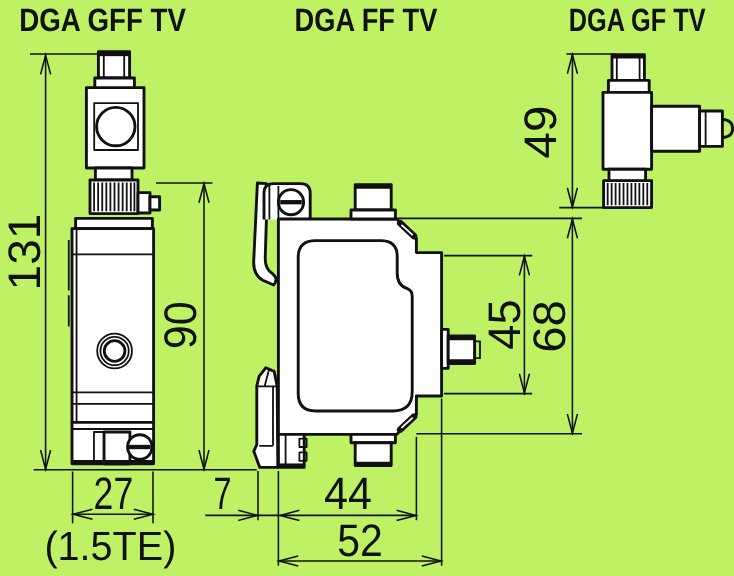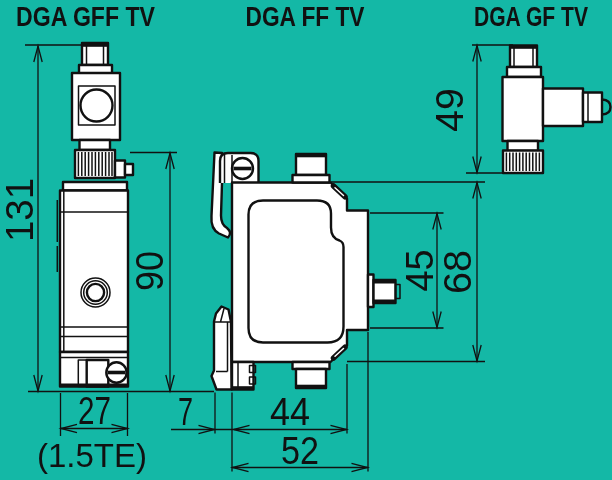--- a/index.html
+++ b/index.html
@@ -1,16 +1,16 @@
 <!DOCTYPE html>
 <html><head>
 <meta charset="utf-8">
 <style>
   html,body { margin:0; padding:0; background:#fff; }
-  .stage { position:relative; width:612px; height:480px; background:#14b8a6; overflow:hidden; }
+  .stage { position:relative; width:612px; height:480px; background:#bef264; overflow:hidden; }
   svg { display:block; }
   text { fill:#111; font-family:"Liberation Sans","DejaVu Sans",sans-serif; }
   .lbl { font-size:27px; font-weight:600; }
   .num { font-size:38px; font-weight:400; }
   .note { font-size:34px; font-weight:400; }
   .d  { fill:none; stroke:#111; stroke-width:1.3; }
   .o  { fill:none; stroke:#111; stroke-width:2.4; stroke-linejoin:round; }
   .ow { fill:#fff; stroke:#111; stroke-width:2.4; stroke-linejoin:round; }
   .o2 { fill:none; stroke:#111; stroke-width:1.5; stroke-linejoin:round; }
   .b  { fill:none; stroke:#111; stroke-width:3.6; }

